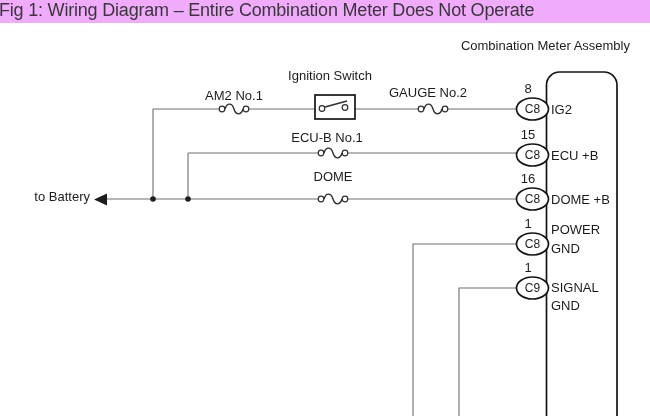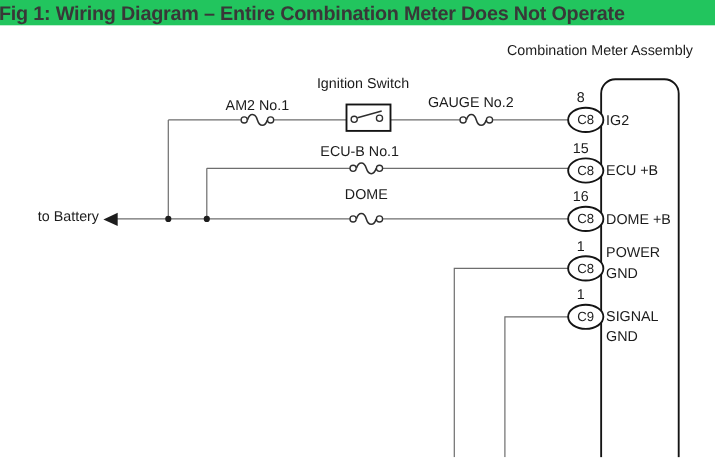--- a/index.html
+++ b/index.html
@@ -5,24 +5,23 @@
   html,body{margin:0;padding:0;background:#fff;}
   #screen{
     position:relative;
     width:650px;height:416px;
     background:#ffffff;
     overflow:hidden;
     font-family:"Liberation Sans", sans-serif;
   }
   #titlebar{
     position:absolute;left:0;top:0;width:650px;height:23px;
-    background:#22c55e;
-    display:flex;align-items:flex-end;
+    background:#f0abfc;
+    display:flex;align-items:flex-start;
     overflow:hidden;
-    font-weight:bold;
   }
   #titlebar .title{
     font-size:18px;
     color:#383838;
     white-space:nowrap;
     margin-left:-1px;
     letter-spacing:-0.2px;
   }
   #diagram{
     position:absolute;left:0;top:0;width:650px;height:416px;

